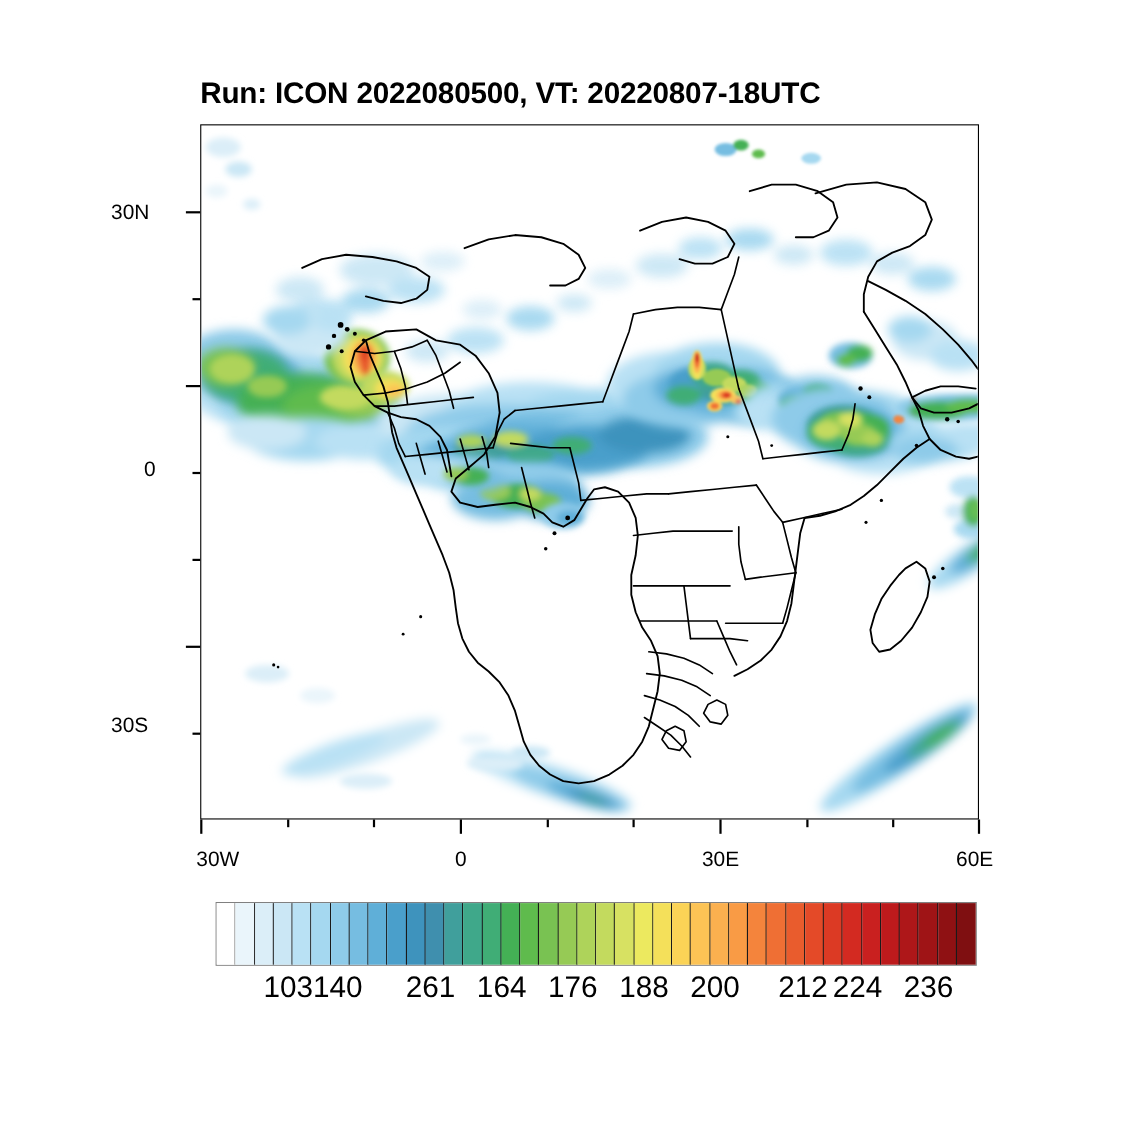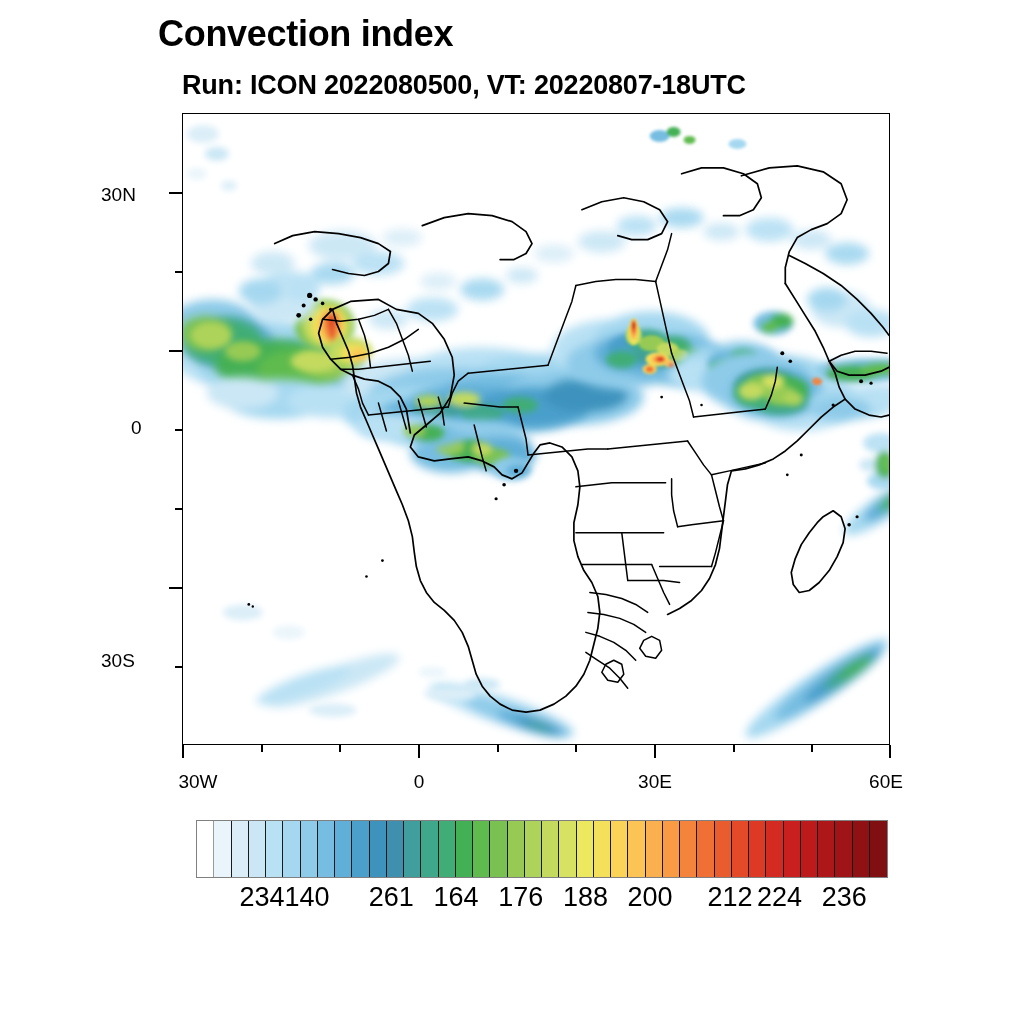--- a/index.html
+++ b/index.html
@@ -38,21 +38,20 @@
   #cbar .cell.first{border-right-color:#9a9a9a;}
 
   .cb-lab{position:absolute;font-size:27px;white-space:nowrap;line-height:1;
           transform:translateX(-50%);top:884px;}
 </style>
 </head>
 <body>
 
 <div id="root">
 
-  <div class="title-main">Convection index</div>
   <div class="title-sub">Run: ICON 2022080500,  VT: 20220807-18UTC</div>
 
   <div id="plot">
     <svg viewBox="0 0 708 632" preserveAspectRatio="none">
       <defs>
 
         <filter id="soft" x="-35%" y="-35%" width="170%" height="170%">
           <feGaussianBlur stdDeviation="5"></feGaussianBlur>
         </filter>
         <filter id="soft2" x="-35%" y="-35%" width="170%" height="170%">
@@ -559,21 +558,21 @@
       <div class="cell" style="width: 17.25px; background: rgb(220, 58, 36);"></div>
       <div class="cell" style="width: 17.25px; background: rgb(211, 42, 33);"></div>
       <div class="cell" style="width: 17.25px; background: rgb(201, 32, 31);"></div>
       <div class="cell" style="width: 17.25px; background: rgb(189, 26, 28);"></div>
       <div class="cell" style="width: 17.25px; background: rgb(174, 23, 25);"></div>
       <div class="cell" style="width: 17.25px; background: rgb(159, 20, 22);"></div>
       <div class="cell" style="width: 17.25px; background: rgb(143, 17, 19);"></div>
       <div class="cell" style="width: 17.25px; background: rgb(127, 15, 17);"></div>
     </div>
   <div id="cbar-labels">
-      <div class="cb-lab" style="left: 261.988px;">234</div>
+      <div class="cb-lab" style="left: 261.988px;">103</div>
       <div class="cb-lab" style="left: 307px;">140</div>
       <div class="cb-lab" style="left: 391.363px;">261</div>
       <div class="cb-lab" style="left: 456.05px; text-align: center;">164</div>
       <div class="cb-lab" style="left: 520.737px;">176</div>
       <div class="cb-lab" style="left: 585.425px;">188</div>
       <div class="cb-lab" style="left: 650.112px;">200</div>
       <div class="cb-lab" style="left: 730px;">212</div>
       <div class="cb-lab" style="left: 779.487px;">224</div>
       <div class="cb-lab" style="left: 844.175px;">236</div>
     </div>

